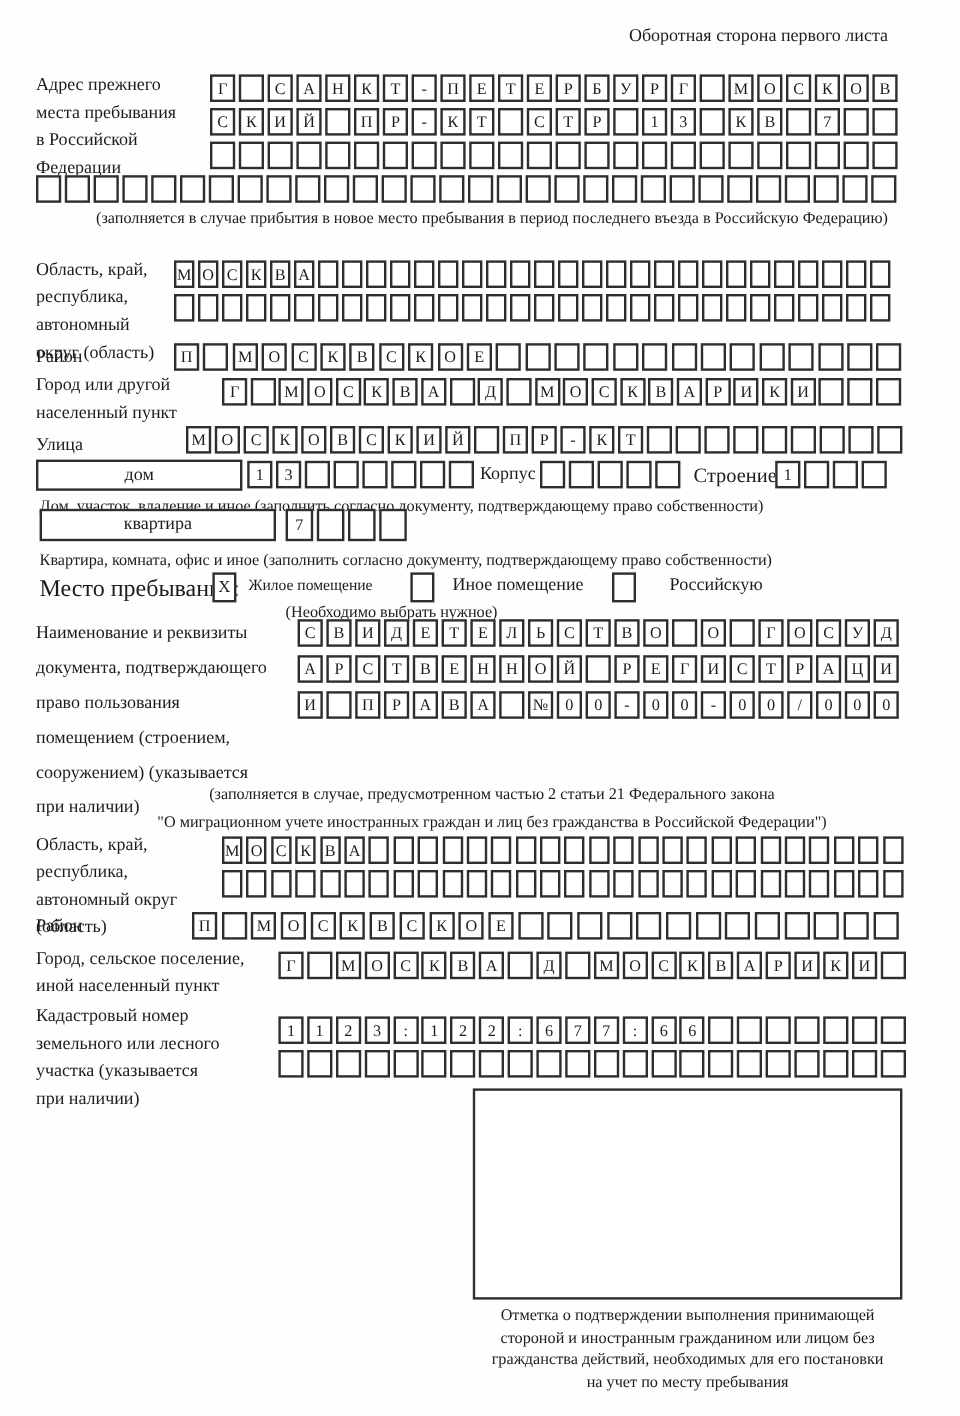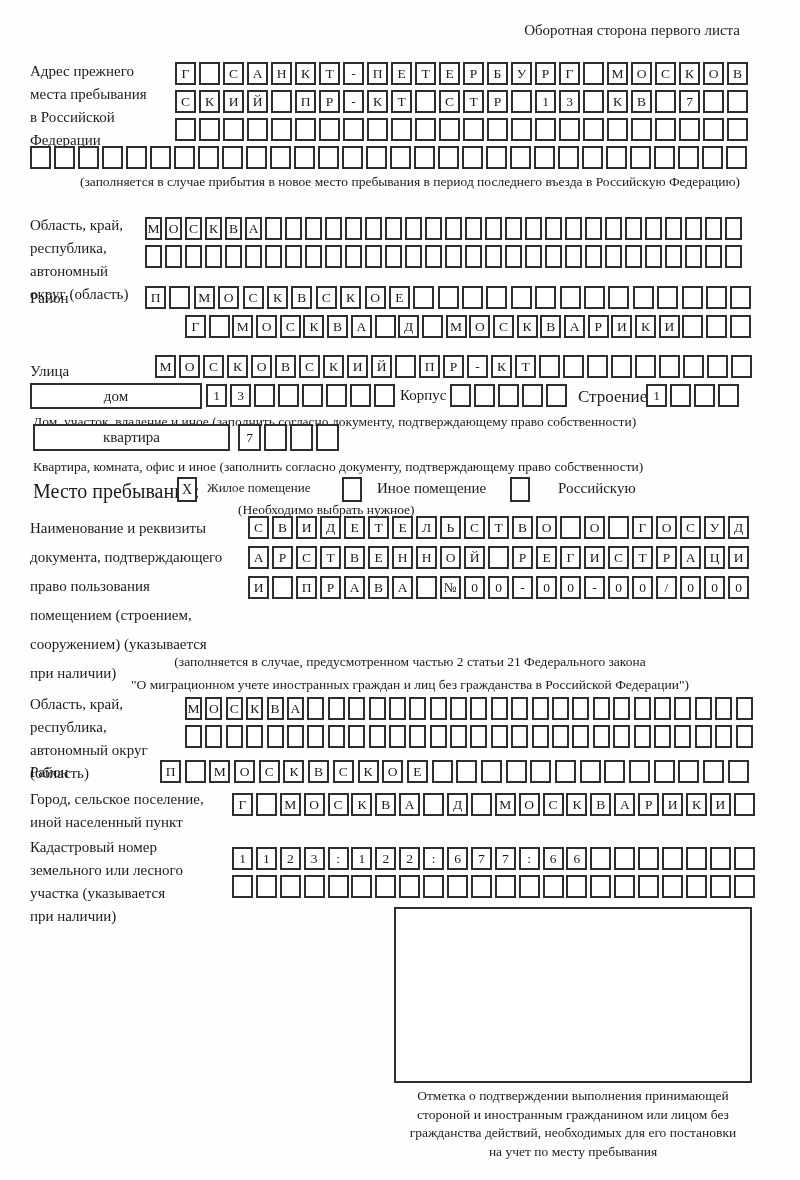--- a/index.html
+++ b/index.html
@@ -244,20 +244,22 @@
       <span class="cbox"></span>
       <span class="cbox"></span>
       <span class="cbox"></span>
       <span class="cbox"></span>
       <span class="cbox"></span>
       <span class="cbox"></span>
       <span class="cbox"></span>
       <span class="cbox"></span>
     </div>
 
+  <div class="lbl" style="left:30px;top:310px;width:155px;">Город или другой
+населенный пункт</div>
   <div class="row p237" style="left:185px;top:315px;">
       <span class="cbox">Г</span>
       <span class="cbox"></span>
       <span class="cbox">М</span>
       <span class="cbox">О</span>
       <span class="cbox">С</span>
       <span class="cbox">К</span>
       <span class="cbox">В</span>
       <span class="cbox">А</span>
       <span class="cbox"></span>

